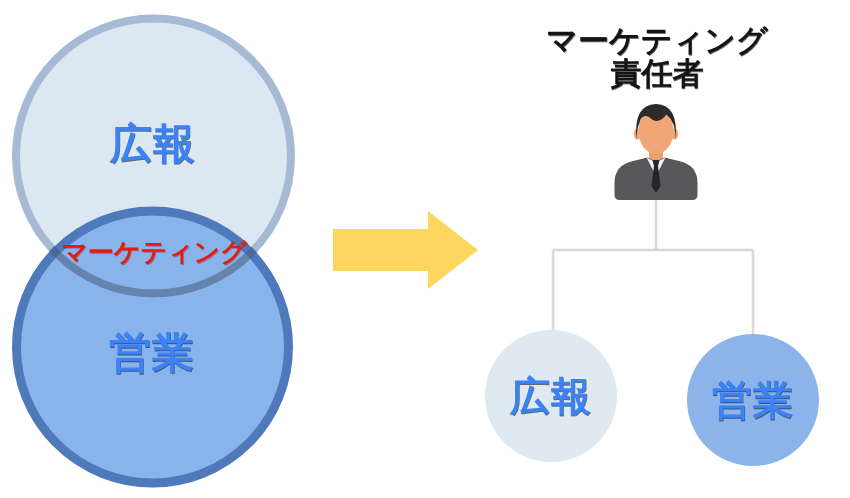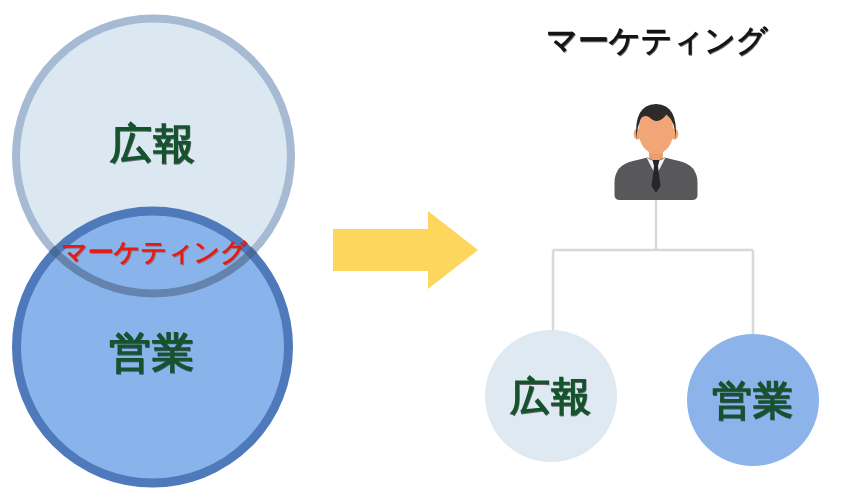--- a/index.html
+++ b/index.html
@@ -9,21 +9,21 @@
     height: 498px;
     background: #ffffff;
     overflow: hidden;
     font-family: "Liberation Sans", "DejaVu Sans", sans-serif;
   }
   .canvas > svg { position: absolute; left: 0; top: 0; }
   .label {
     position: absolute;
     transform: translate(-50%, -50%);
     font-weight: bold;
-    color: #14532d;
+    color: #3b82f6;
     white-space: nowrap;
     line-height: 1;
   }
   .venn-label {
     font-size: 42px;
     letter-spacing: 1px;
     text-shadow: 0.6px 0.6px 0 rgba(0,0,0,0.55);
   }
   .overlap-label {
     font-size: 26px;
@@ -93,19 +93,20 @@
   </svg>
 
   <div class="label venn-label" style="left:153px; top:144px;">広報</div>
 
   <div class="label overlap-label" style="left:154px; top:252px;">マーケティング</div>
 
   <div class="label venn-label" style="left:152px; top:353px;">営業</div>
 
   <div class="manager-title">
     <div>マーケティング</div>
+    <div>責任者</div>
   </div>
 
   <div class="label org-label" style="left:551px; top:396px;">広報</div>
 
   <div class="label org-label" style="left:753px; top:400px;">営業</div>
 
 </div>
 
 </body></html>

